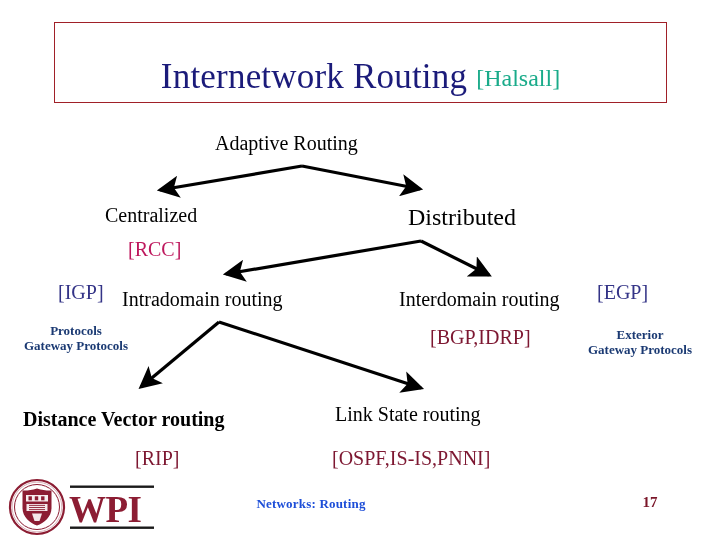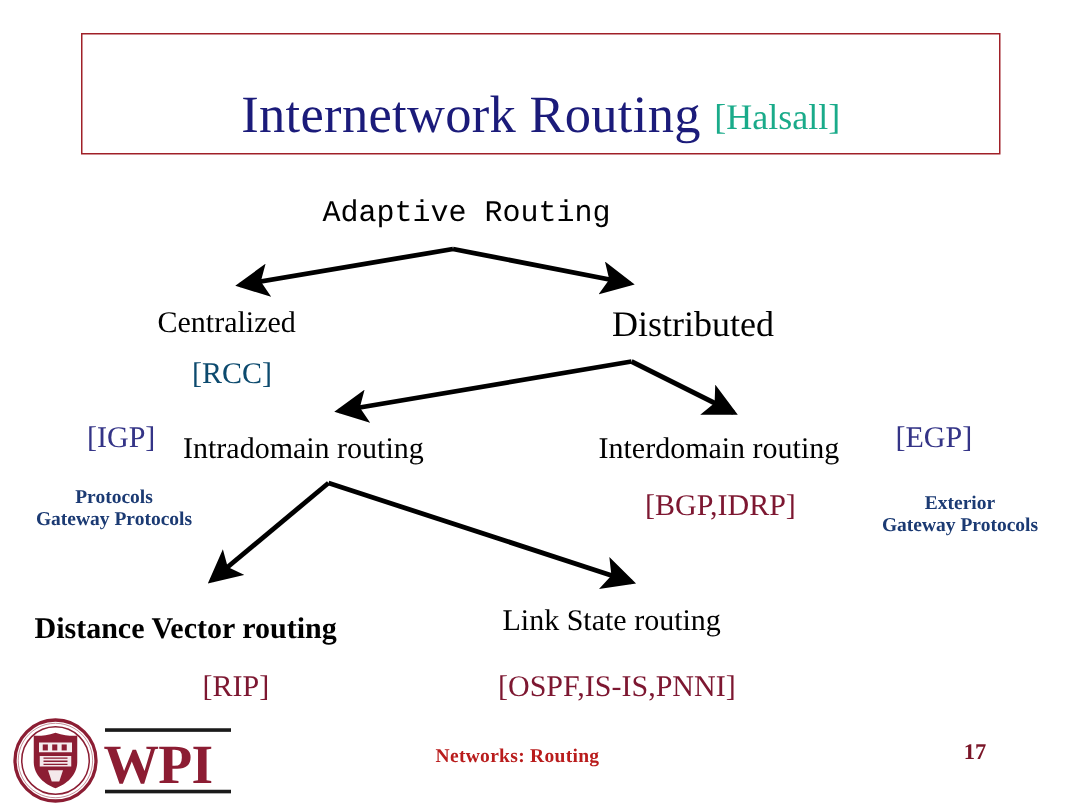--- a/index.html
+++ b/index.html
@@ -61,33 +61,33 @@
     pointer-events: none;
   }
   .node {
     position: absolute;
     white-space: nowrap;
     line-height: 1.12;
   }
   .plain {
     color: #000000;
   }
-  .tag-green  { color: #0c4a6e; }
+  .tag-green  { color: #be185d; }
   .tag-navy   { color: #343487; }
   .tag-maroon { color: #7d1731; }
 
   .sub {
     color: #1b3a73;
     font-weight: bold;
     text-align: center;
     line-height: 1.12;
   }
 
   
-  #n-adaptive  { left: 215px; top: 132px; font-size: 20px; font-family: Liberation Mono, monospace; }
+  #n-adaptive  { left: 215px; top: 132px; font-size: 20px; }
   #n-central   { left: 105px; top: 204px; font-size: 20px; }
   #n-rcc       { left: 128px; top: 238px; font-size: 20px; }
   #n-distrib   { left: 364px; top: 204px; font-size: 24px; margin-left: 44px; }
 
   #n-igp       { left: 58px;  top: 281px; font-size: 20px; }
   #n-intra     { left: 122px; top: 288px; font-size: 20px; }
   #n-igp-sub   { left: 2px;   top: 324px; width: 148px; font-size: 13px; }
 
   #n-inter     { left: 399px; top: 288px; font-size: 20px; }
   #n-egp       { left: 597px; top: 281px; font-size: 20px; }
@@ -108,23 +108,22 @@
     height: 58px;
   }
   #footer-center {
     position: absolute;
     left: 0;
     top: 496px;
     width: 622px;
     text-align: center;
     font-size: 13px;
     font-weight: bold;
-    color: #b91c1c;
+    color: #1d4ed8;
     letter-spacing: 0.2px;
-    padding-left: 34px;
   }
   #footer-page {
     position: absolute;
     left: 620px;
     top: 494px;
     width: 60px;
     text-align: center;
     font-size: 15px;
     font-weight: bold;
     color: #7a1528;

